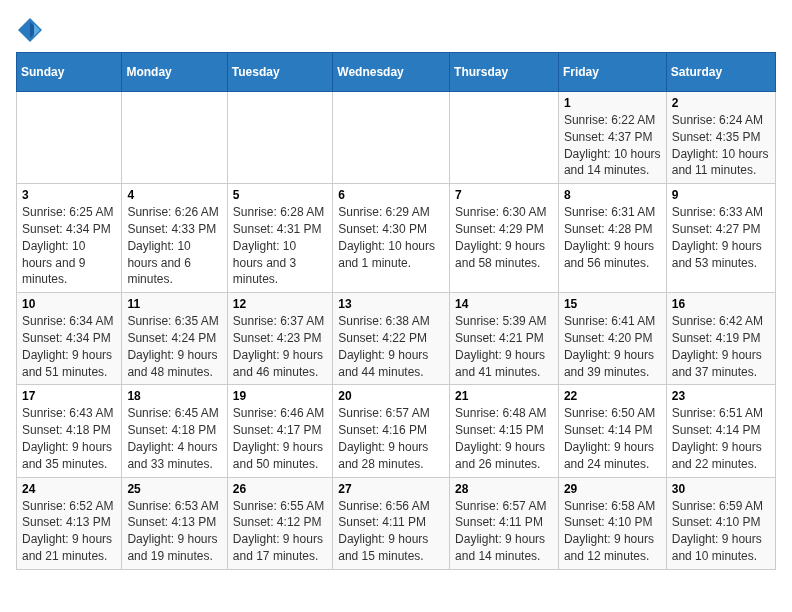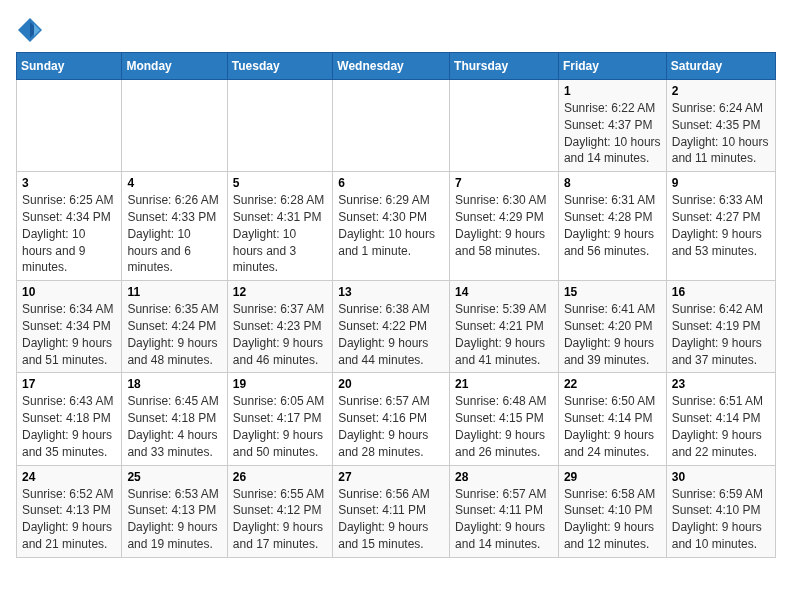--- a/index.html
+++ b/index.html
@@ -50,21 +50,21 @@
       color: #333;
     }
     table {
       width: 100%;
       border-collapse: collapse;
       font-size: 11px;
     }
     thead tr th {
       background: #2a7abf;
       color: #fff;
-      padding: 6px 4px;
+      padding: 12px 4px;
       text-align: left;
       font-size: 12px;
       font-weight: bold;
       border: 1px solid #1a5a9f;
     }
     tbody tr td {
       border: 1px solid #ccc;
       padding: 4px 5px;
       vertical-align: top;
       min-height: 70px;
@@ -274,21 +274,21 @@
           <div class="day-number">18</div>
           <div class="day-info">
             <div>Sunrise: 6:45 AM</div>
             <div>Sunset: 4:18 PM</div>
             <div>Daylight: 4 hours and 33 minutes.</div>
           </div>
         </td>
         <td>
           <div class="day-number">19</div>
           <div class="day-info">
-            <div>Sunrise: 6:05 AM</div>
+            <div>Sunrise: 6:46 AM</div>
             <div>Sunset: 4:17 PM</div>
             <div>Daylight: 9 hours and 50 minutes.</div>
           </div>
         </td>
         <td>
           <div class="day-number">20</div>
           <div class="day-info">
             <div>Sunrise: 6:57 AM</div>
             <div>Sunset: 4:16 PM</div>
             <div>Daylight: 9 hours and 28 minutes.</div>

